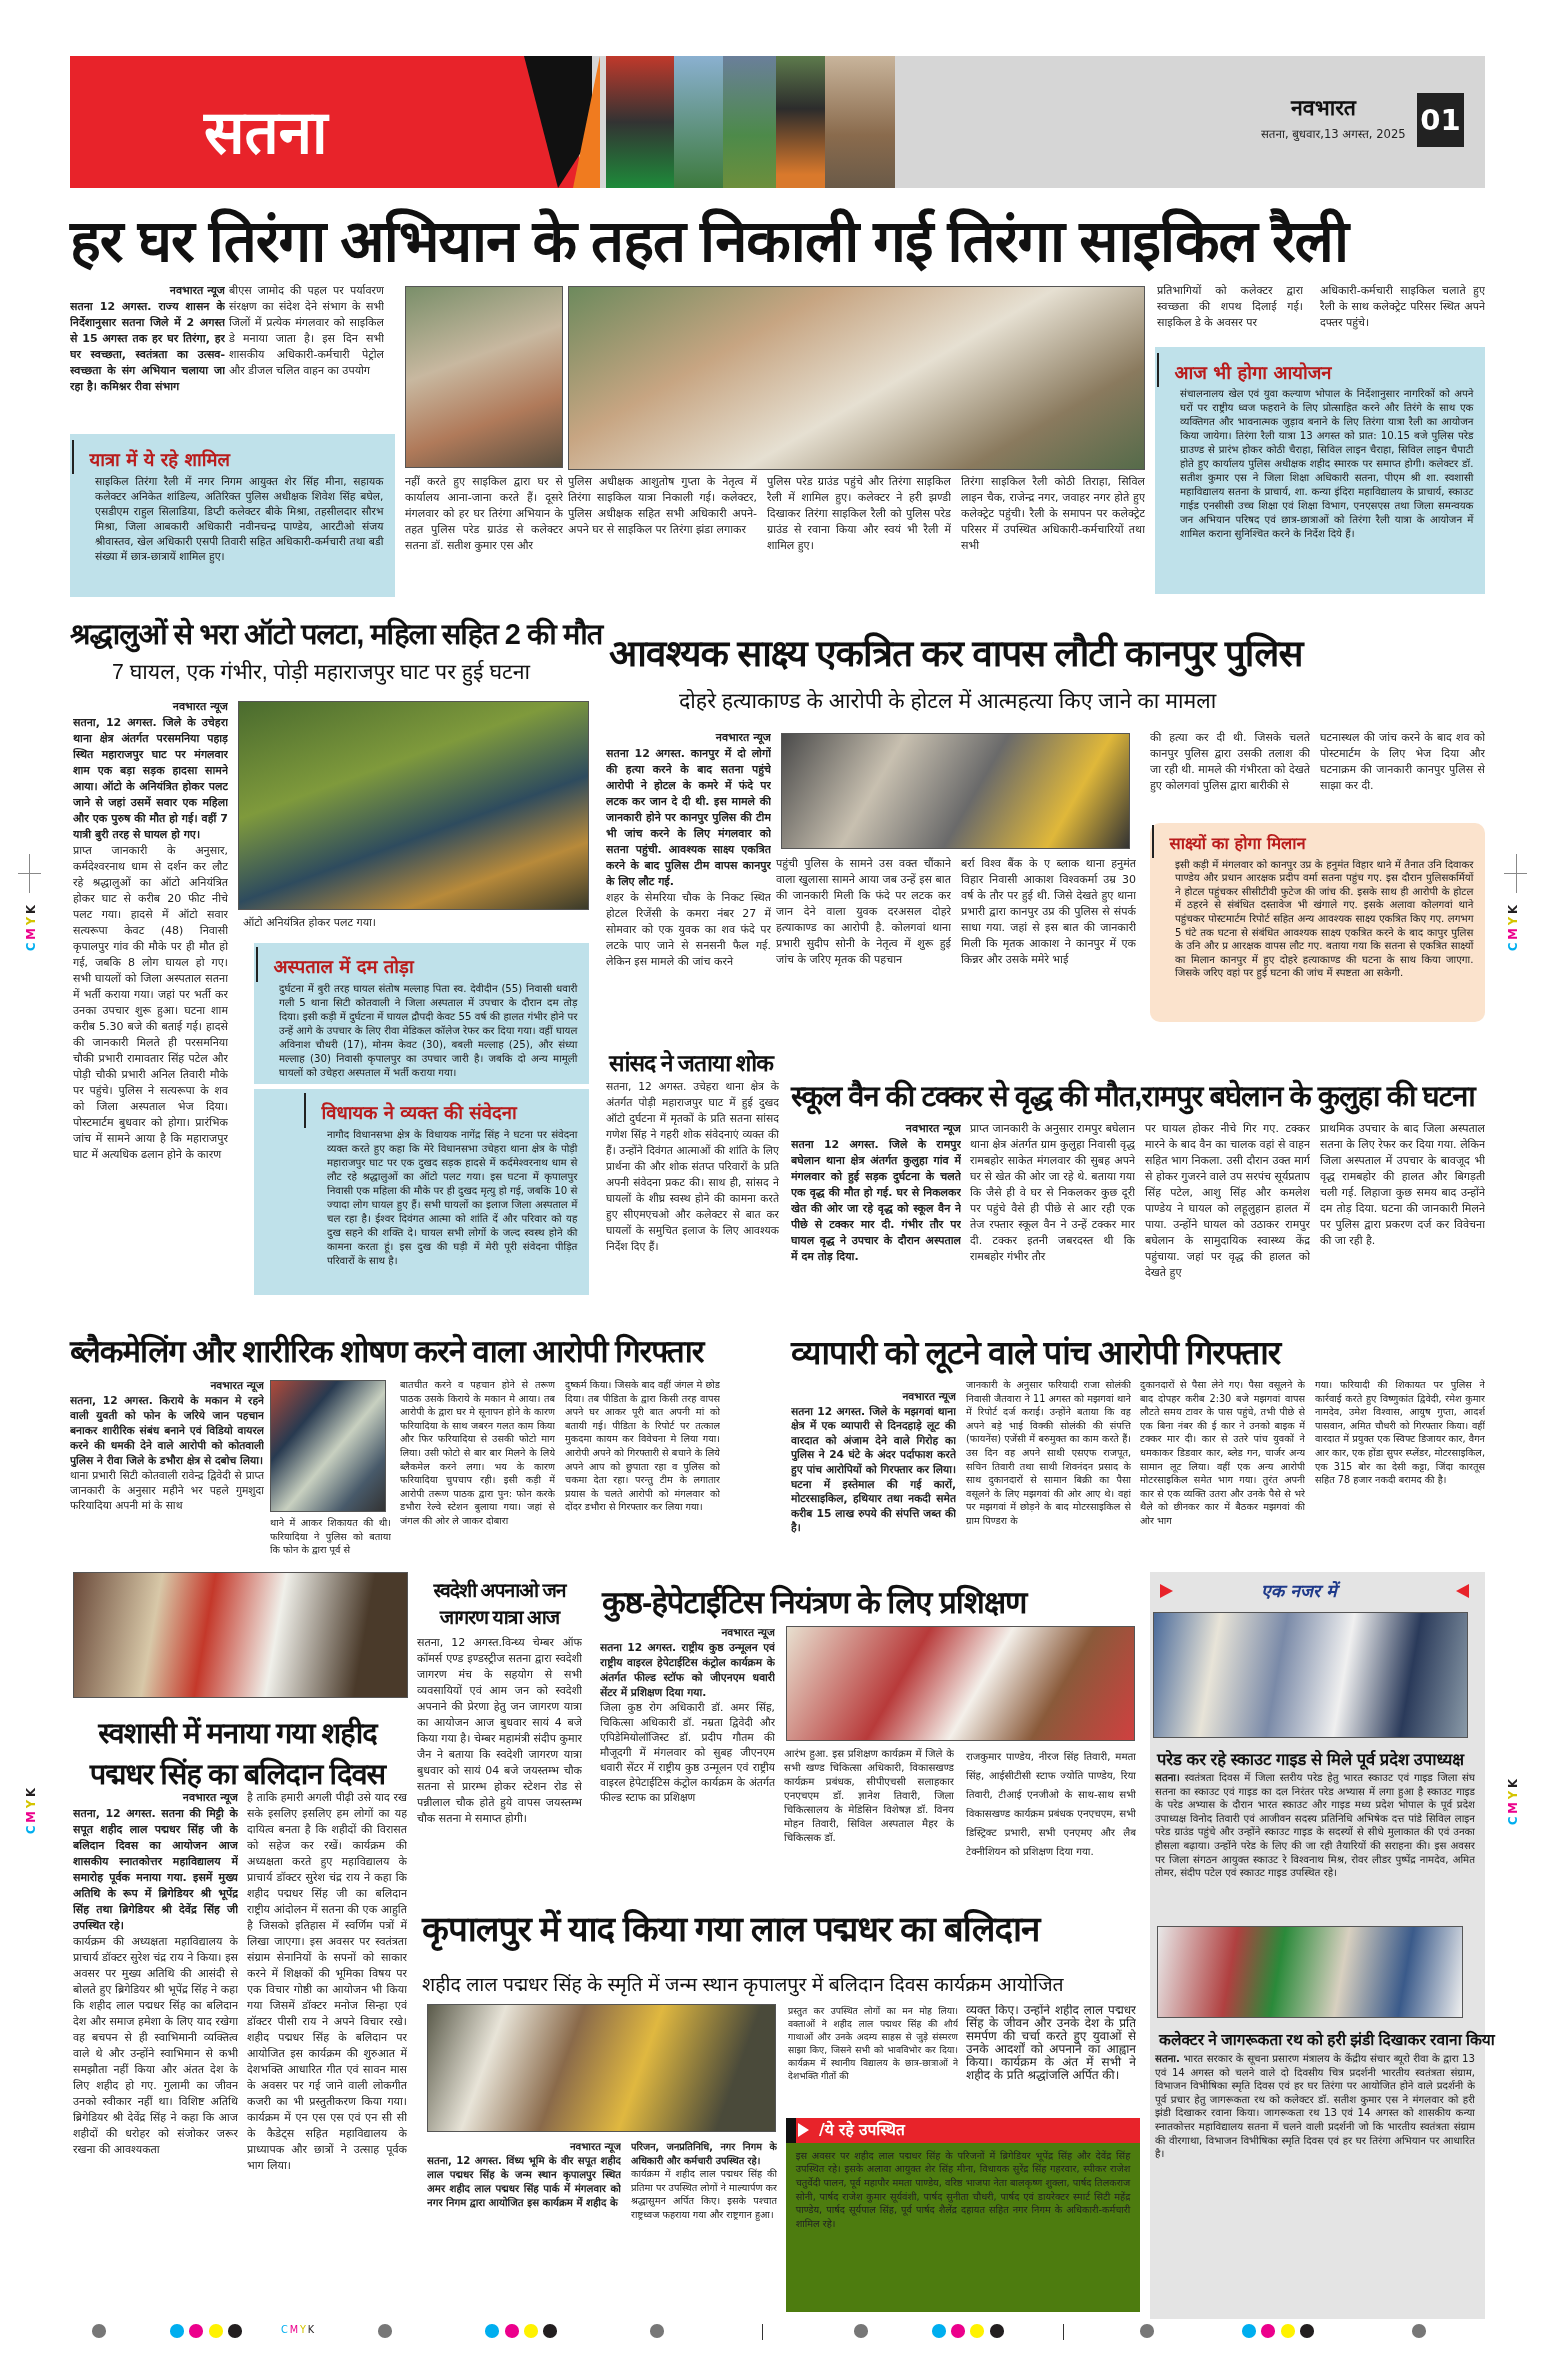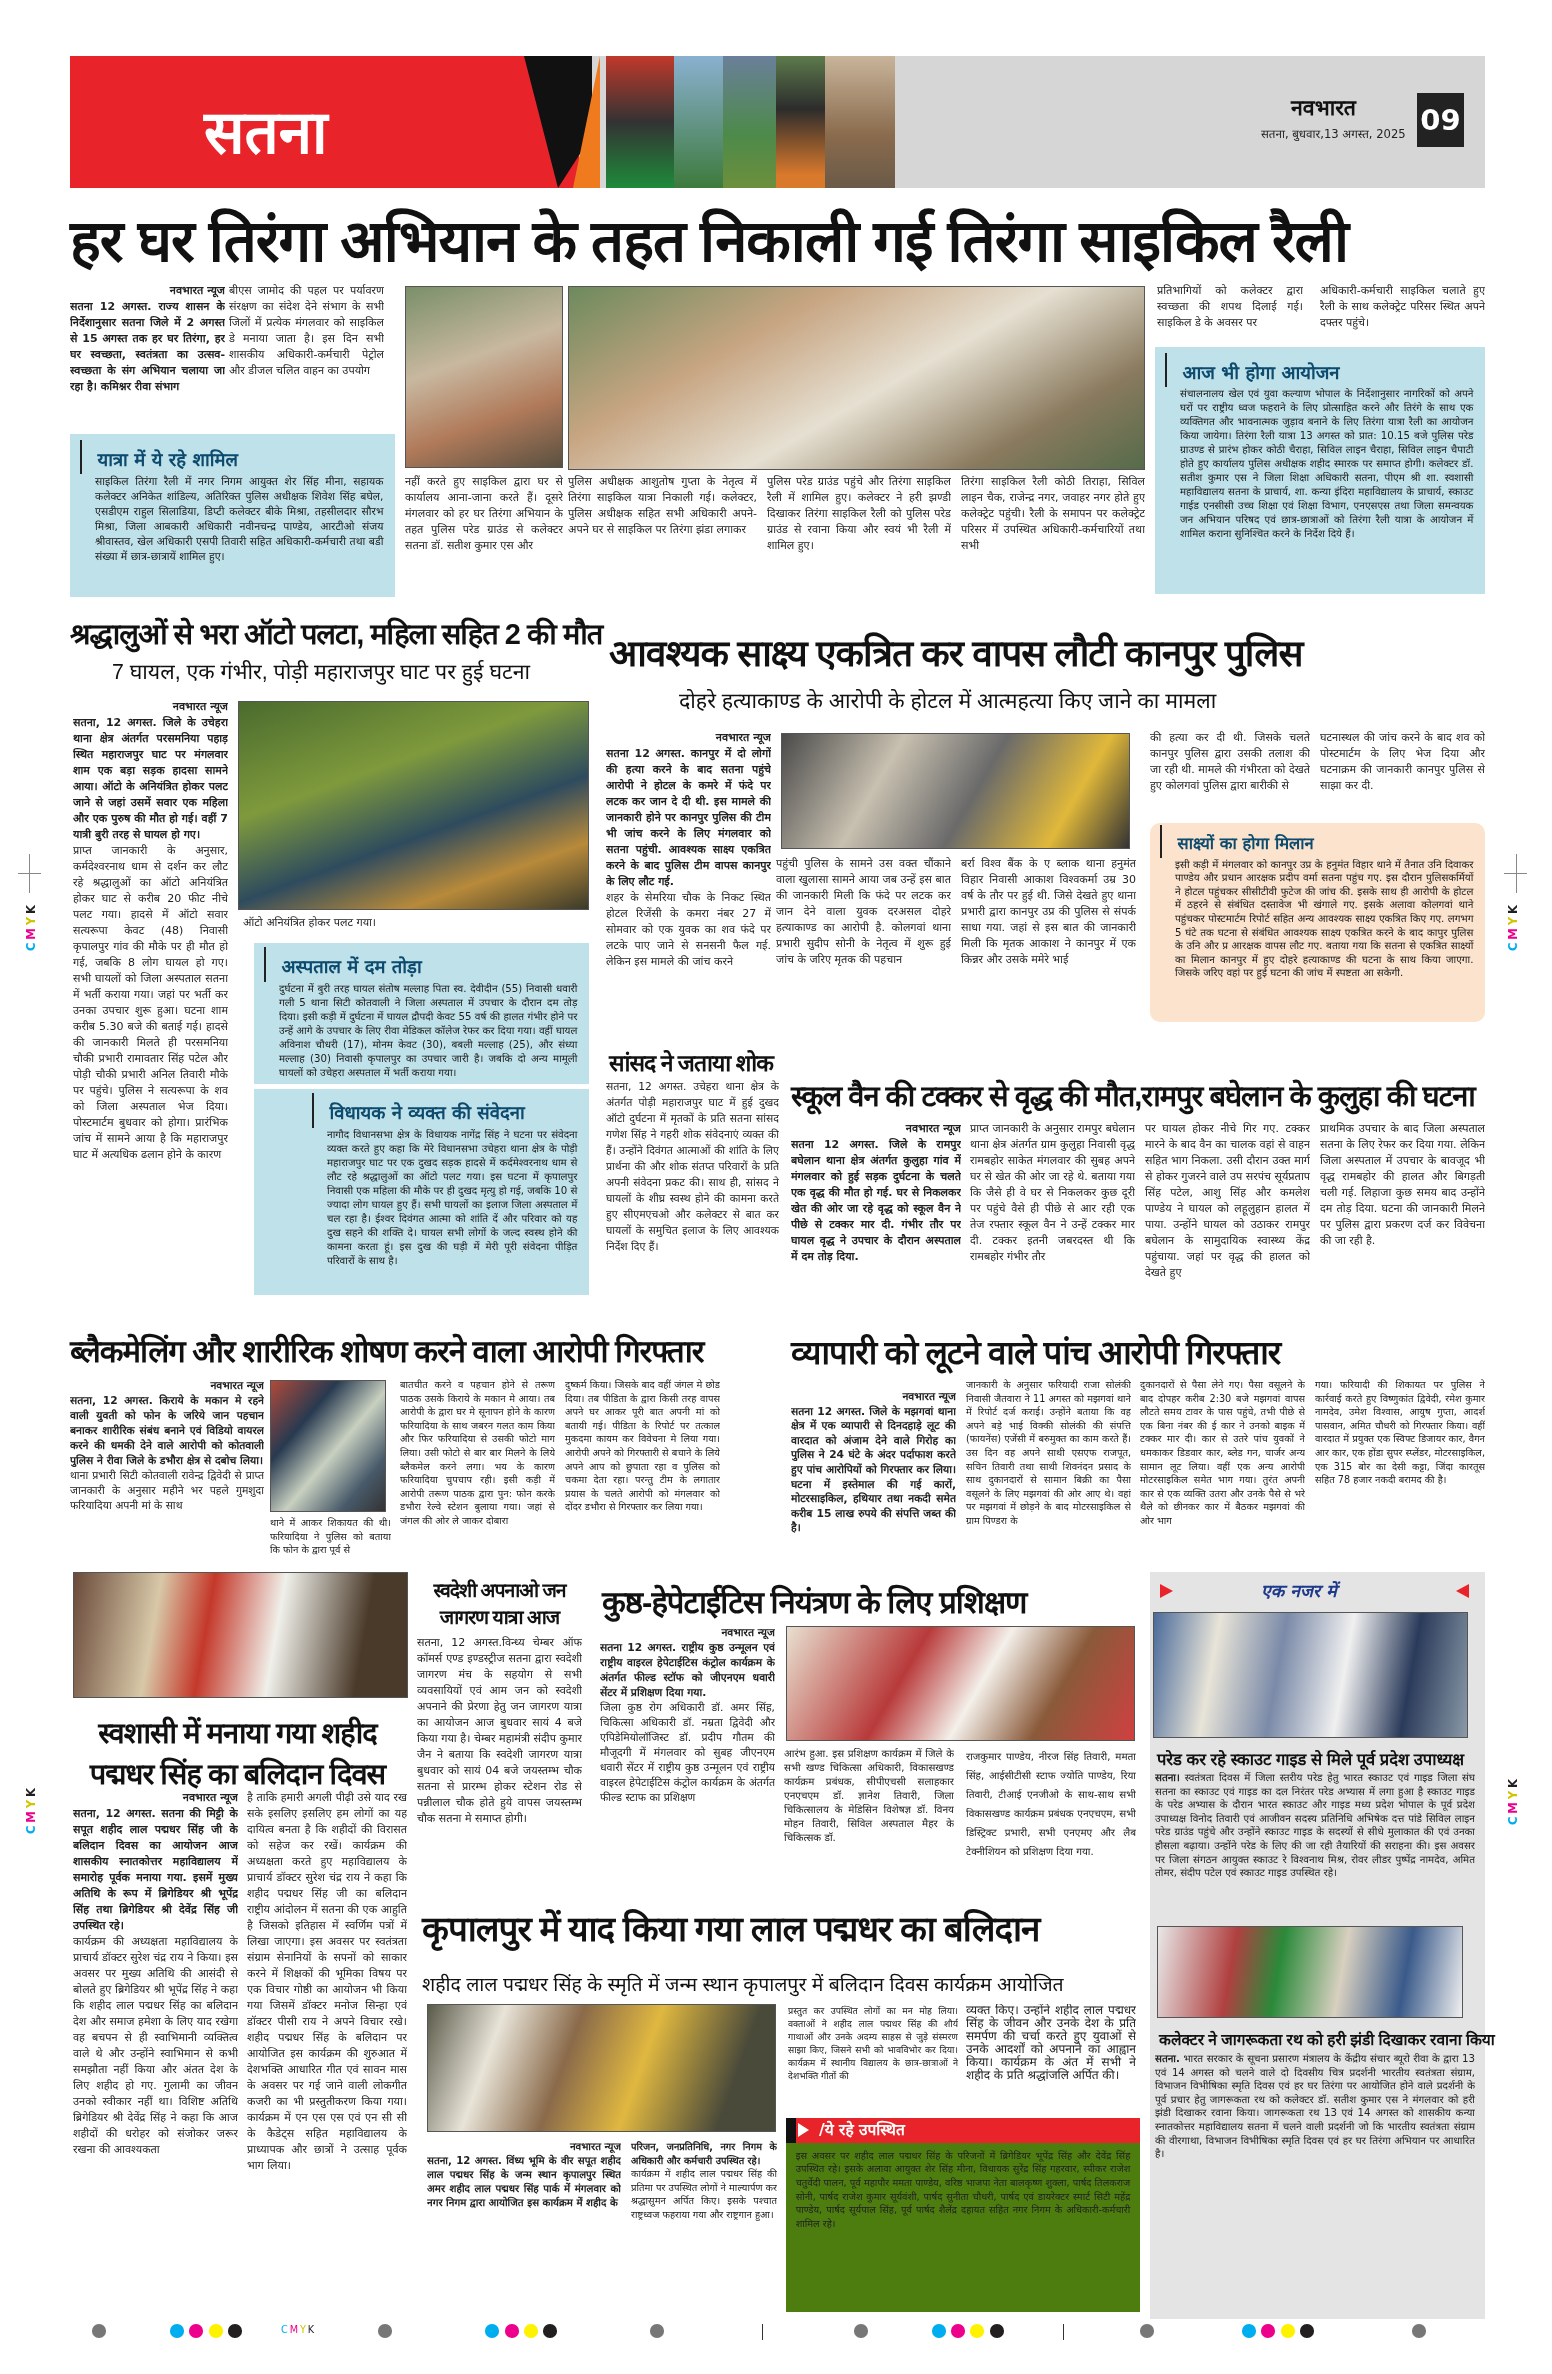--- a/index.html
+++ b/index.html
@@ -16,21 +16,21 @@
   .page-no{left:1417px;top:93px;width:47px;height:54px;background:#222;color:#fff;font-size:29px;font-weight:bold;text-align:center;line-height:54px;}
   .dateline{left:1261px;top:126px;font-size:11.6px;color:#222;}
   .h1{font-family:"Liberation Sans",sans-serif;font-weight:bold;color:#111;white-space:nowrap;letter-spacing:-1px;}
   .sub{font-family:"Liberation Sans",sans-serif;color:#111;white-space:nowrap;}
   .txt{font-size:11px;line-height:16px;color:#222;text-align:justify;overflow:hidden;}
   .txt b{font-weight:bold;}
   .byline{font-weight:bold;display:block;text-align:right;}
   .box-blue{background:#bfe1ea;}
   .box-peach{background:#fbe3cd;}
   .box-grey{background:#e4e4e4;}
-  .box-h{font-size:18.4px;font-weight:bold;color:#0c4a6e;padding:5.8px 9.7px 3.9px 15.5px;border-left:2.9px solid #222;margin-left:10px;}
+  .box-h{font-size:18.4px;font-weight:bold;color:#b91c1c;padding:5.8px 9.7px 3.9px 15.5px;border-left:2.9px solid #222;margin-left:2px;}
   .box-t{font-size:10.7px;line-height:15px;padding:0 11.6px 7.8px 25px;text-align:justify;}
   .photo{overflow:hidden;border:1px solid #555;}
   .cap{font-size:11px;color:#222;}
   .cmyk{font-size:11.6px;font-weight:bold;writing-mode:vertical-rl;transform:rotate(180deg);letter-spacing:2.9px;}
   .foot-dot{width:13.6px;height:13.6px;border-radius:50%;}
   .red-tag{background:#e8232a;color:#fff;font-weight:bold;}
 </style>
 </head>
 <body>
 
@@ -38,21 +38,21 @@
 <div class="abs mh-red"></div>
 <div class="abs mh-black"></div>
 <div class="abs mh-orange"></div>
 <div class="abs mh-title">सतना</div>
 <div class="abs mh-img" style="left:606px;width:68px;background:linear-gradient(180deg,#c0392b 0%,#333 50%,#1e8b3a 100%);"></div>
 <div class="abs mh-img" style="left:674px;width:49px;background:linear-gradient(180deg,#8ab0d0,#3d7a3d);"></div>
 <div class="abs mh-img" style="left:723px;width:53px;background:linear-gradient(180deg,#6a7f9a,#4d8a4a 60%,#6d8f3c);"></div>
 <div class="abs mh-img" style="left:776px;width:49px;background:linear-gradient(180deg,#5d7a4c,#2c2c2c 40%,#d9792c 90%);"></div>
 <div class="abs mh-img" style="left:825px;width:70px;background:linear-gradient(180deg,#c8b49b,#8a6b4d 60%,#6a5a48);"></div>
 <div class="abs brand">नवभारत</div>
-<div class="abs page-no">09</div>
+<div class="abs page-no">01</div>
 <div class="abs dateline">सतना, बुधवार,13 अगस्त, 2025</div>
 
 <div class="abs h1" style="left:70px;top:199px;font-size:58px;">हर घर तिरंगा अभियान के तहत निकाली गई तिरंगा साइकिल रैली</div>
 <div class="abs txt" style="left:70px;top:283px;width:155px;height:146px;"><span class="byline">नवभारत न्यूज</span><b>सतना 12 अगस्त. राज्य शासन के निर्देशानुसार सतना जिले में 2 अगस्त से 15 अगस्त तक हर घर तिरंगा, हर घर स्वच्छता, स्वतंत्रता का उत्सव-स्वच्छता के संग अभियान चलाया जा रहा है। कमिश्नर रीवा संभाग</b></div>
 <div class="abs txt" style="left:229px;top:283px;width:155px;height:141px;">बीएस जामोद की पहल पर पर्यावरण संरक्षण का संदेश देने संभाग के सभी जिलों में प्रत्येक मंगलवार को साइकिल डे मनाया जाता है। इस दिन सभी शासकीय अधिकारी-कर्मचारी पेट्रोल और डीजल चलित वाहन का उपयोग</div>
 <div class="abs photo" style="left:405px;top:286px;width:158px;height:182px;background:linear-gradient(160deg,#7a8f6a,#c8b8a0 40%,#b07a5a 70%,#5a5040);"></div>
 <div class="abs txt" style="left:405px;top:474px;width:158px;height:97px;">नहीं करते हुए साइकिल द्वारा घर से कार्यालय आना-जाना करते हैं। दूसरे मंगलवार को हर घर तिरंगा अभियान के तहत पुलिस परेड ग्राउंड से कलेक्टर सतना डॉ. सतीश कुमार एस और</div>
 <div class="abs photo" style="left:568px;top:286px;width:577px;height:184px;background:linear-gradient(150deg,#6d8a5d,#c7a582 30%,#e6e0d2 55%,#8a7a5e 80%,#556b4a);"></div>
 <div class="abs txt" style="left:568px;top:474px;width:189px;height:97px;">पुलिस अधीक्षक आशुतोष गुप्ता के नेतृत्व में तिरंगा साइकिल यात्रा निकाली गई। कलेक्टर, पुलिस अधीक्षक सहित सभी अधिकारी अपने-अपने घर से साइकिल पर तिरंगा झंडा लगाकर</div>
 <div class="abs txt" style="left:767px;top:474px;width:184px;height:97px;">पुलिस परेड ग्राउंड पहुंचे और तिरंगा साइकिल रैली में शामिल हुए। कलेक्टर ने हरी झण्डी दिखाकर तिरंगा साइकिल रैली को पुलिस परेड ग्राउंड से रवाना किया और स्वयं भी रैली में शामिल हुए।</div>

